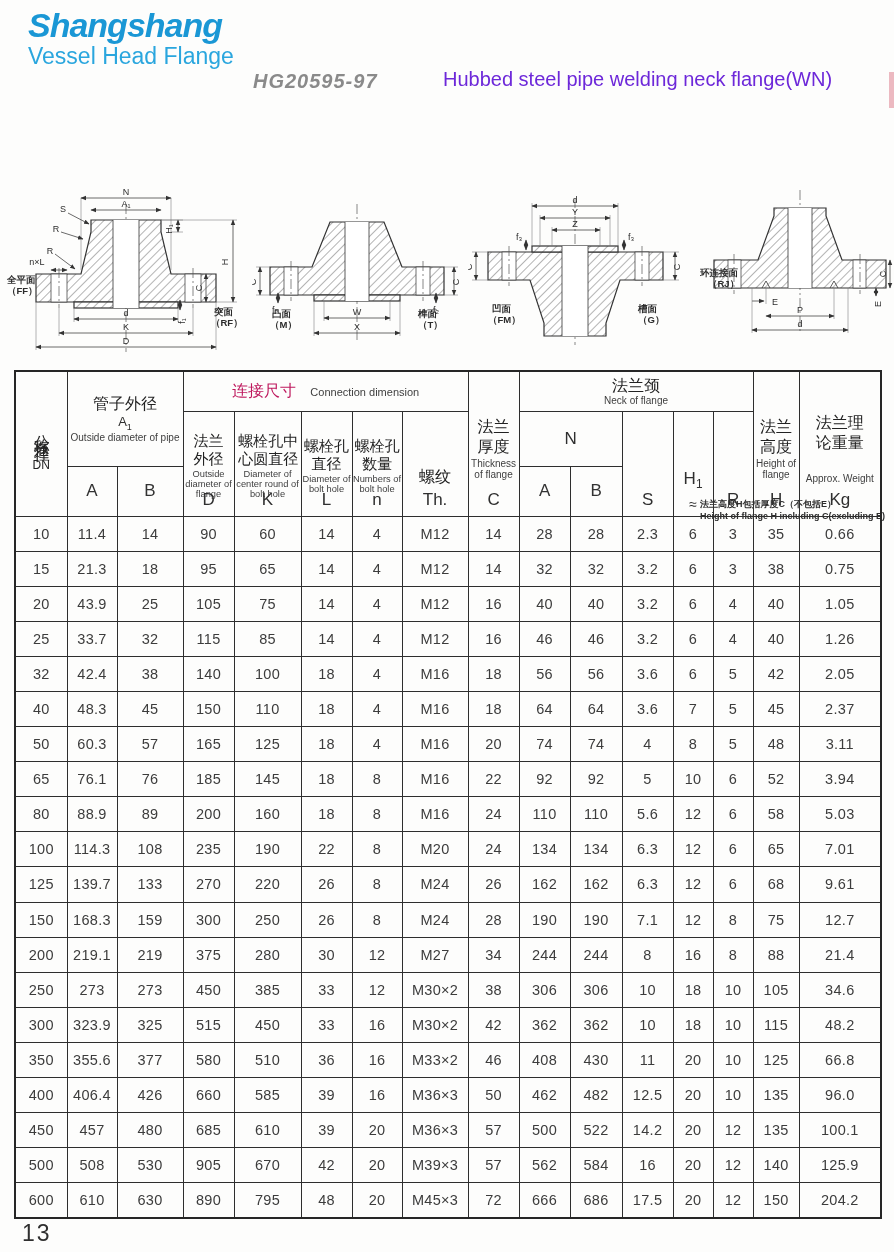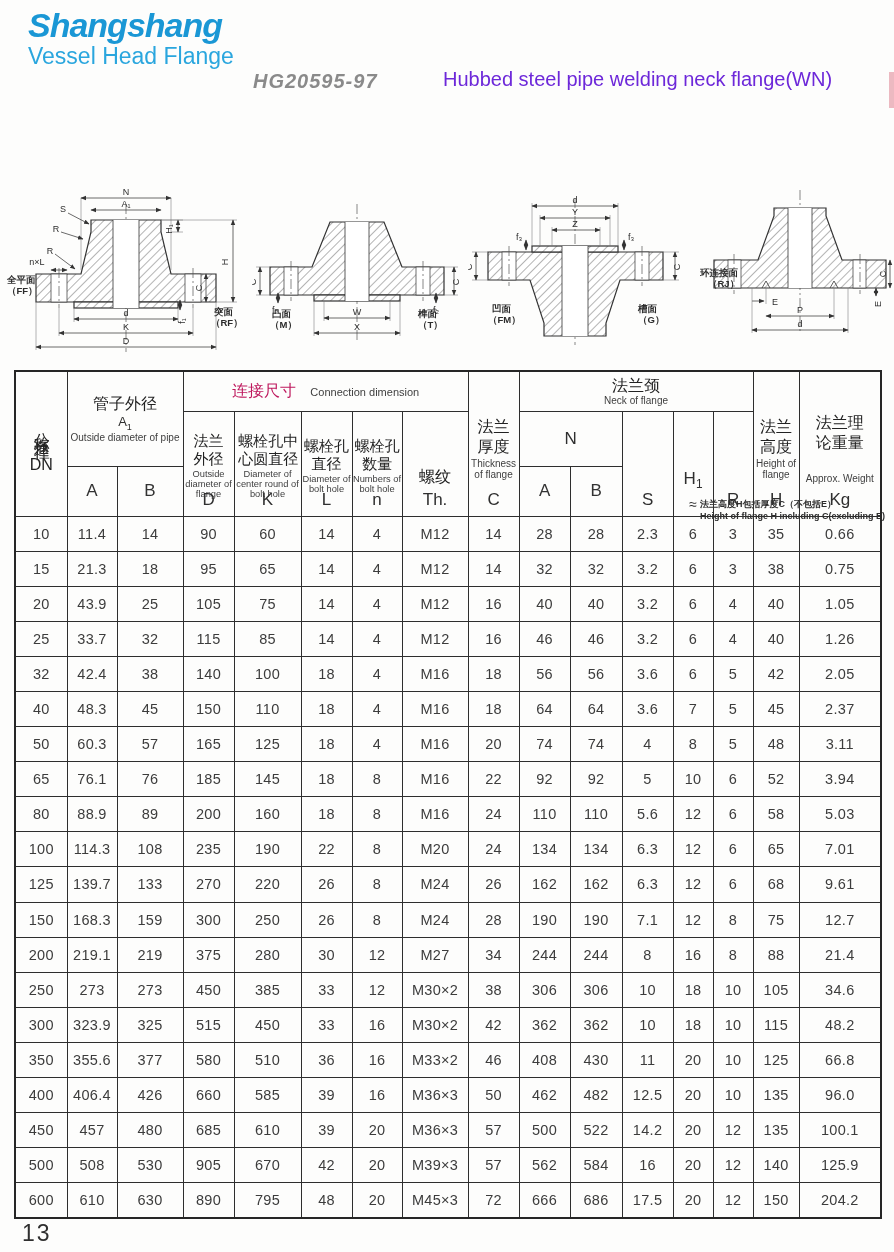--- a/index.html
+++ b/index.html
@@ -43,21 +43,21 @@
   .en  { font-size:10px; color:#3e3e3e; line-height:1.12; margin-top:1px; }
   .en9 { font-size:9.3px; color:#3e3e3e; line-height:1.1; margin-top:1px; }
   .code { font-size:17px; color:#2f2f2f; }
   .abs-b { position:absolute; left:0; right:0; bottom:6px; }
   .abs-b2 { position:absolute; left:0; right:0; bottom:24px; }
   .abs-b3 { position:absolute; left:0; right:0; bottom:4px; font-size:14px; color:#2f2f2f; }
   .w2 { width:2.3em; margin:0 auto; }
   .w3 { width:3.3em; margin:0 auto; }
   .w4 { width:4.5em; margin:0 auto; }
   .vtext { writing-mode:vertical-rl; text-orientation:upright; font-size:16px; color:#222; letter-spacing:4px; margin:6px auto 2px; }
-  .dncode { font-size:16px; color:#222; margin-top:20px; }
+  .dncode { font-size:12px; color:#222; margin-top:20px; }
   .padtop { padding-top:10px; }
   .band-cn { font-size:16px; color:#be185d; }
   .band-en { font-size:11px; color:#3e3e3e; margin-left:10px; }
   sub { font-size:70%; }
 
   .footer { position:absolute; left:22px; top:1220px; font-size:23px; color:#2f2f2f; letter-spacing:2px; }
 </style>
 </head>
 <body>
 

